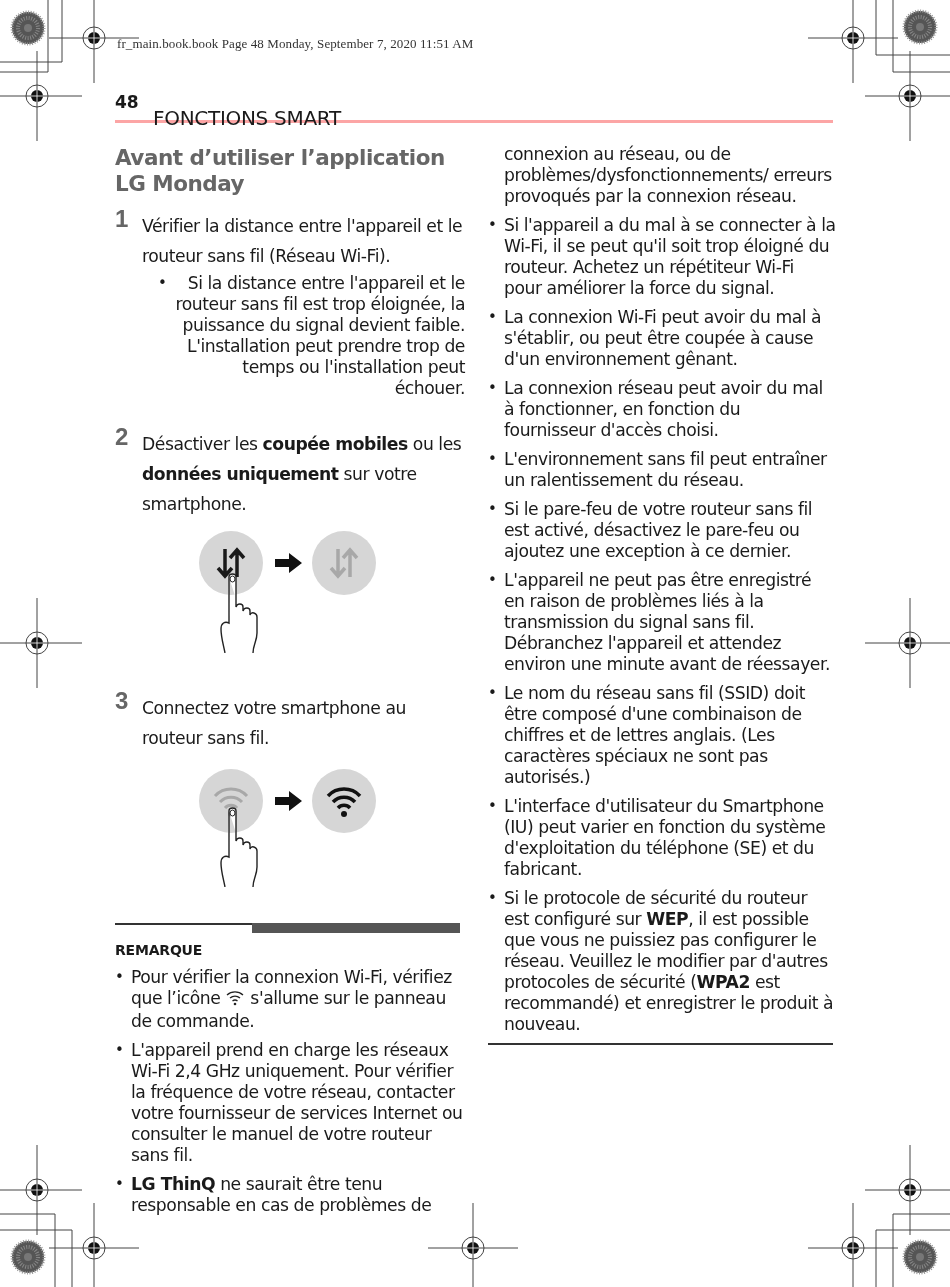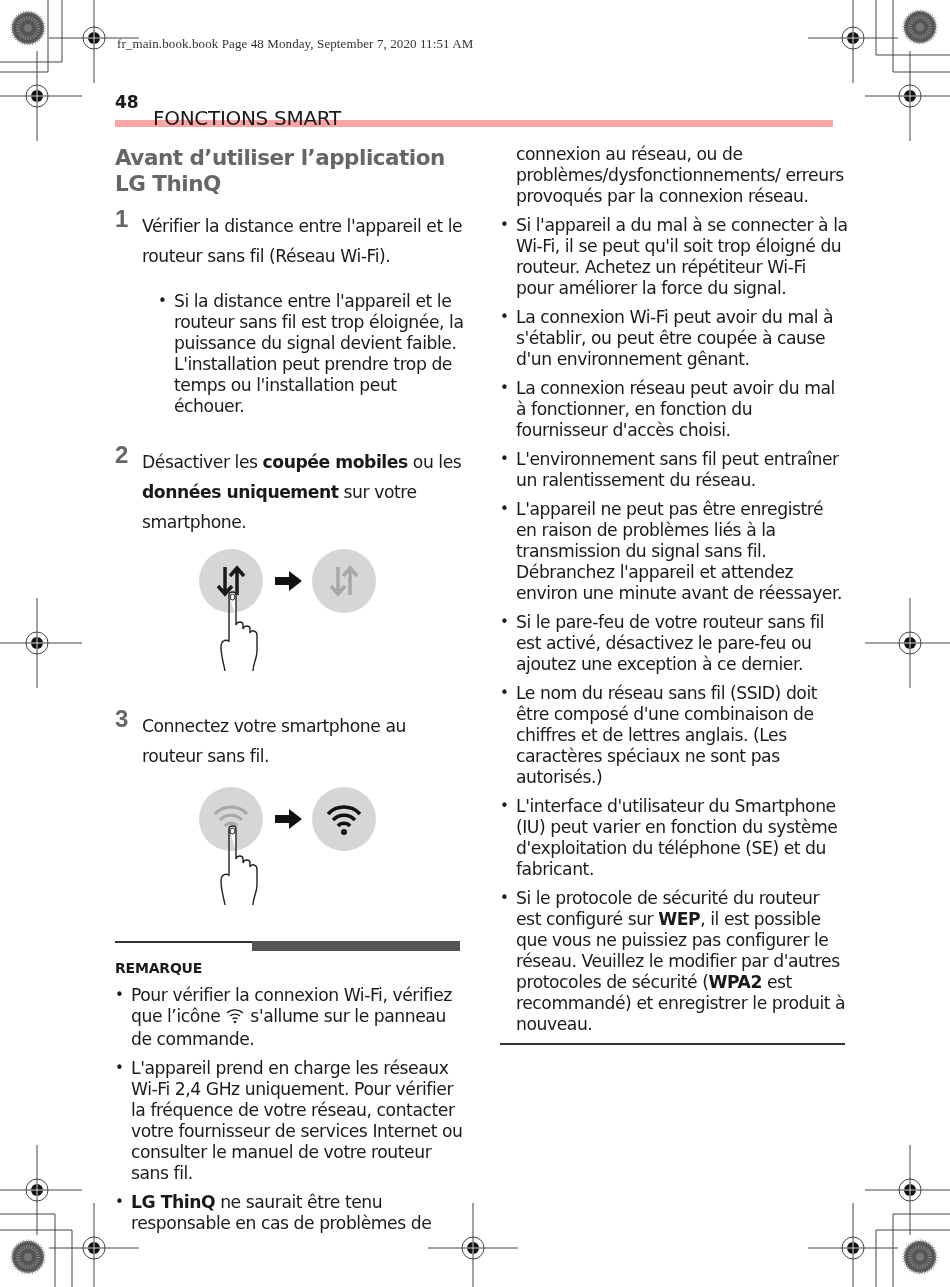--- a/index.html
+++ b/index.html
@@ -1,36 +1,36 @@
 <!DOCTYPE html>
 <html><head>
 <meta charset="utf-8">
 <style>
   html, body { margin: 0; padding: 0; background: #fff; }
   body { width: 950px; height: 1287px; position: relative; overflow: hidden;
          font-family: "DejaVu Sans", "Liberation Sans", sans-serif; color: #1a1a1a; }
   .abs { position: absolute; }
   .slug { left: 117px; top: 36px; font-family: "Liberation Serif", "DejaVu Serif", serif;
           font-size: 13px; color: #333; white-space: nowrap; letter-spacing: 0.1px; }
-  .header { left: 115px; top: 88px; width: 718px; height: 32px; border-bottom: 7px solid #fca5a5; }
+  .header { left: 115px; top: 88px; width: 718px; height: 32px; border-bottom: 3px solid #fca5a5; }
   .header .pnum { font-weight: bold; font-size: 17px; position: absolute; left: 0; top: 4px; }
   .header .ptitle { font-size: 20px; position: absolute; left: 38px; top: 18px; letter-spacing: -0.3px; }
   .col { font-size: 17.2px; line-height: 21px; letter-spacing: -0.45px; }
   .left-col { left: 115px; top: 142px; width: 350px; }
-  .right-col { left: 500px; top: 144px; width: 348px; }
+  .right-col { left: 488px; top: 144px; width: 348px; }
   .section-title { color: #666; font-weight: bold; font-size: 21.5px; line-height: 26px;
                    letter-spacing: -0.5px; margin: 3px 0 14px 0; }
   .step { position: relative; padding-left: 27px; }
   .step .num { position: absolute; left: 0; top: -3px; font-weight: bold; font-size: 24px;
                color: #666; font-family: "Liberation Sans", sans-serif; }
   .step .txt { display: block; line-height: 30px; }
   .bullets { list-style: none; margin: 0; padding: 0; }
   .bullets li { position: relative; padding-left: 16px; margin-bottom: 8px; }
   .bullets li::before { content: "•"; position: absolute; left: 0; top: 0; font-size: 15px; }
-  .sub-bullets { margin-top: 20px; padding-left: 16px; }
+  .sub-bullets { margin-top: 2px; padding-left: 16px; text-align: right; }
   .illus { position: relative; height: 130px; }
   .circle { position: absolute; width: 64px; height: 64px; border-radius: 50%; background: #d6d6d6; }
   .arrow-right { position: absolute; }
   .remark-rule { position: relative; height: 11px; margin-top: 0; }
   .remark-rule .thin { position: absolute; left: 0; top: 0; width: 345px; height: 2px; background: #333; }
   .remark-rule .thick { position: absolute; left: 137px; top: 0; width: 208px; height: 10px; background: #555; }
   .remark-title { font-weight: bold; font-size: 14px; margin: 6px 0 6px 0; letter-spacing: -0.2px; }
   .right-end-rule { height: 2px; background: #333; margin-top: 8px; width: 345px; }
   b { font-weight: bold; }
   .inline-wifi { display: inline-block; vertical-align: -2px; }
@@ -98,21 +98,21 @@
 </div>
 
 <div class="abs slug">fr_main.book.book  Page 48  Monday, September 7, 2020  11:51 AM</div>
 
 <div class="abs header">
   <span class="pnum">48</span>
   <span class="ptitle">FONCTIONS SMART</span>
 </div>
 
 <div class="abs col left-col">
-  <div class="section-title">Avant d’utiliser l’application LG ThinQ</div>
+  <div class="section-title">Avant d’utiliser l’application LG Monday</div>
 
   <div class="step" style="margin-top:2px;">
     <span class="num">1</span>
     <span class="txt">Vérifier la distance entre l'appareil et le routeur sans fil (Réseau Wi-Fi).</span>
     <ul class="bullets sub-bullets">
       <li>Si la distance entre l'appareil et le routeur sans fil est trop éloignée, la puissance du signal devient faible. L'installation peut prendre trop de temps ou l'installation peut échouer.</li>
     </ul>
   </div>
 
   <div class="step" style="margin-top:30px;">
@@ -196,20 +196,20 @@
   </ul>
 </div>
 
 <div class="abs col right-col">
   <div style="padding-left:16px;margin-bottom:8px;">connexion au réseau, ou de problèmes/dysfonctionnements/ erreurs provoqués par la connexion réseau.</div>
   <ul class="bullets">
     <li>Si l'appareil a du mal à se connecter à la Wi-Fi, il se peut qu'il soit trop éloigné du routeur. Achetez un répétiteur Wi-Fi pour améliorer la force du signal.</li>
     <li>La connexion Wi-Fi peut avoir du mal à s'établir, ou peut être coupée à cause d'un environnement gênant.</li>
     <li>La connexion réseau peut avoir du mal à fonctionner, en fonction du fournisseur d'accès choisi.</li>
     <li>L'environnement sans fil peut entraîner un ralentissement du réseau.</li>
+    <li>Si le pare-feu de votre routeur sans fil est activé, désactivez le pare-feu ou ajoutez une exception à ce dernier.</li>
     <li>L'appareil ne peut pas être enregistré en raison de problèmes liés à la transmission du signal sans fil. Débranchez l'appareil et attendez environ une minute avant de réessayer.</li>
-    <li>Si le pare-feu de votre routeur sans fil est activé, désactivez le pare-feu ou ajoutez une exception à ce dernier.</li>
     <li>Le nom du réseau sans fil (SSID) doit être composé d'une combinaison de chiffres et de lettres anglais. (Les caractères spéciaux ne sont pas autorisés.)</li>
     <li>L'interface d'utilisateur du Smartphone (IU) peut varier en fonction du système d'exploitation du téléphone (SE) et du fabricant.</li>
     <li><span>Si le protocole de sécurité du routeur est configuré sur </span><b>WEP</b><span>, il est possible que vous ne puissiez pas configurer le réseau. Veuillez le modifier par d'autres protocoles de sécurité (</span><b>WPA2</b><span> est recommandé) et enregistrer le produit à nouveau.</span></li>
   </ul>
   <div class="right-end-rule"></div>
 </div>
 
 </body></html>

